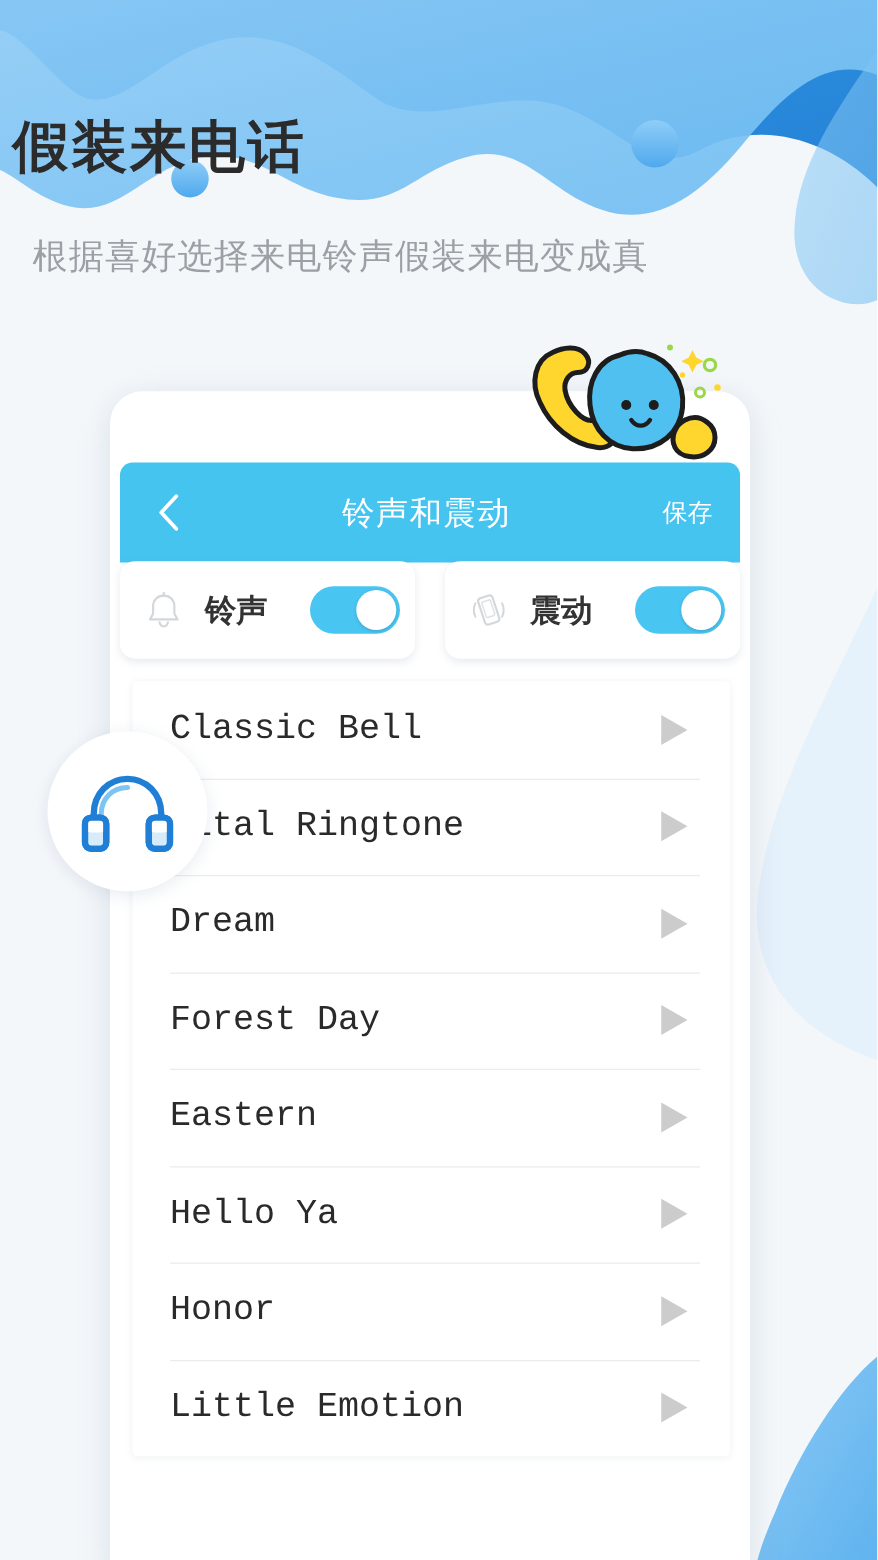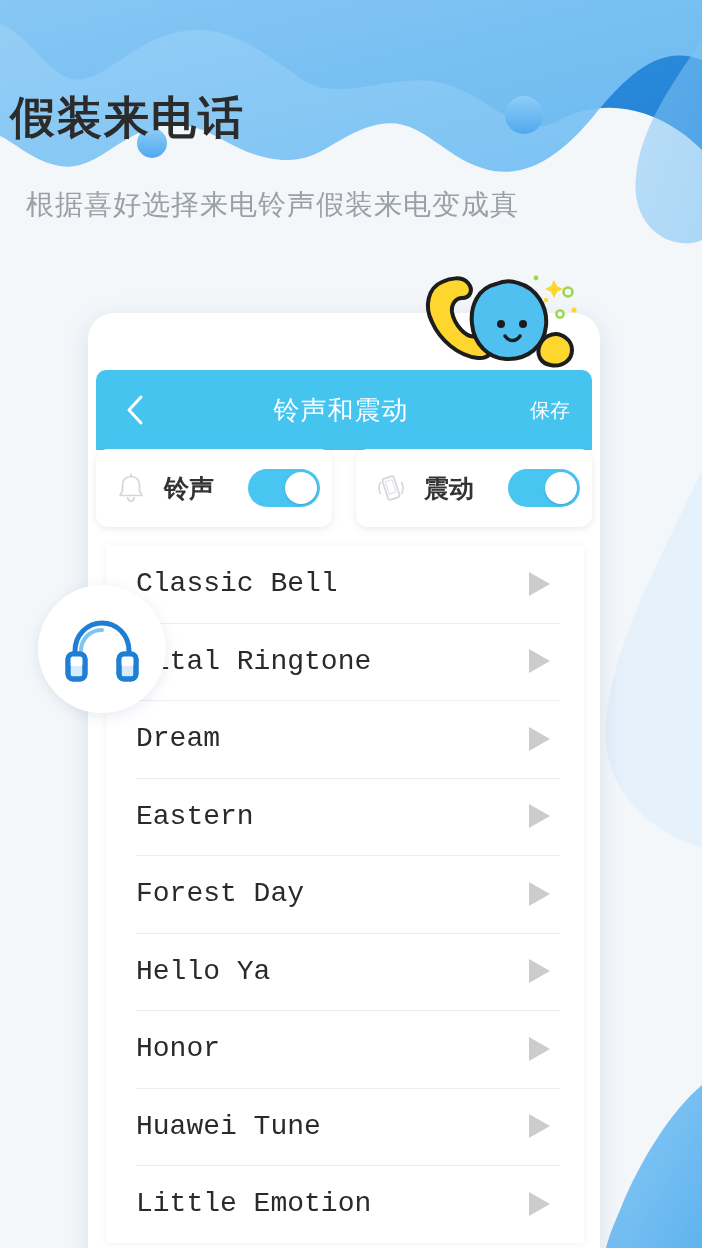--- a/index.html
+++ b/index.html
@@ -361,63 +361,55 @@
       <div class="ring-item">
         <span class="ring-name">Dream</span>
         <span class="play-btn">
           <svg width="40" height="40" viewBox="0 0 40 40">
             <polygon points="12,8 33,20 12,32" fill="#cccccc"></polygon>
           </svg>
         </span>
       </div>
 
       <div class="ring-item">
+        <span class="ring-name">Forest Day</span>
+        <span class="play-btn">
+          <svg width="40" height="40" viewBox="0 0 40 40">
+            <polygon points="12,8 33,20 12,32" fill="#cccccc"></polygon>
+          </svg>
+        </span>
+      </div>
+
+      <div class="ring-item">
         <span class="ring-name">Eastern</span>
         <span class="play-btn">
           <svg width="40" height="40" viewBox="0 0 40 40">
             <polygon points="12,8 33,20 12,32" fill="#cccccc"></polygon>
           </svg>
         </span>
       </div>
 
       <div class="ring-item">
-        <span class="ring-name">Forest Day</span>
-        <span class="play-btn">
-          <svg width="40" height="40" viewBox="0 0 40 40">
-            <polygon points="12,8 33,20 12,32" fill="#cccccc"></polygon>
-          </svg>
-        </span>
-      </div>
-
-      <div class="ring-item">
         <span class="ring-name">Hello Ya</span>
         <span class="play-btn">
           <svg width="40" height="40" viewBox="0 0 40 40">
             <polygon points="12,8 33,20 12,32" fill="#cccccc"></polygon>
           </svg>
         </span>
       </div>
 
       <div class="ring-item">
         <span class="ring-name">Honor</span>
         <span class="play-btn">
           <svg width="40" height="40" viewBox="0 0 40 40">
             <polygon points="12,8 33,20 12,32" fill="#cccccc"></polygon>
           </svg>
         </span>
       </div>
 
-      <div class="ring-item">
-        <span class="ring-name">Huawei Tune</span>
-        <span class="play-btn">
-          <svg width="40" height="40" viewBox="0 0 40 40">
-            <polygon points="12,8 33,20 12,32" fill="#cccccc"></polygon>
-          </svg>
-        </span>
-      </div>
 
       <div class="ring-item">
         <span class="ring-name">Little Emotion</span>
         <span class="play-btn">
           <svg width="40" height="40" viewBox="0 0 40 40">
             <polygon points="12,8 33,20 12,32" fill="#cccccc"></polygon>
           </svg>
         </span>
       </div>
 

